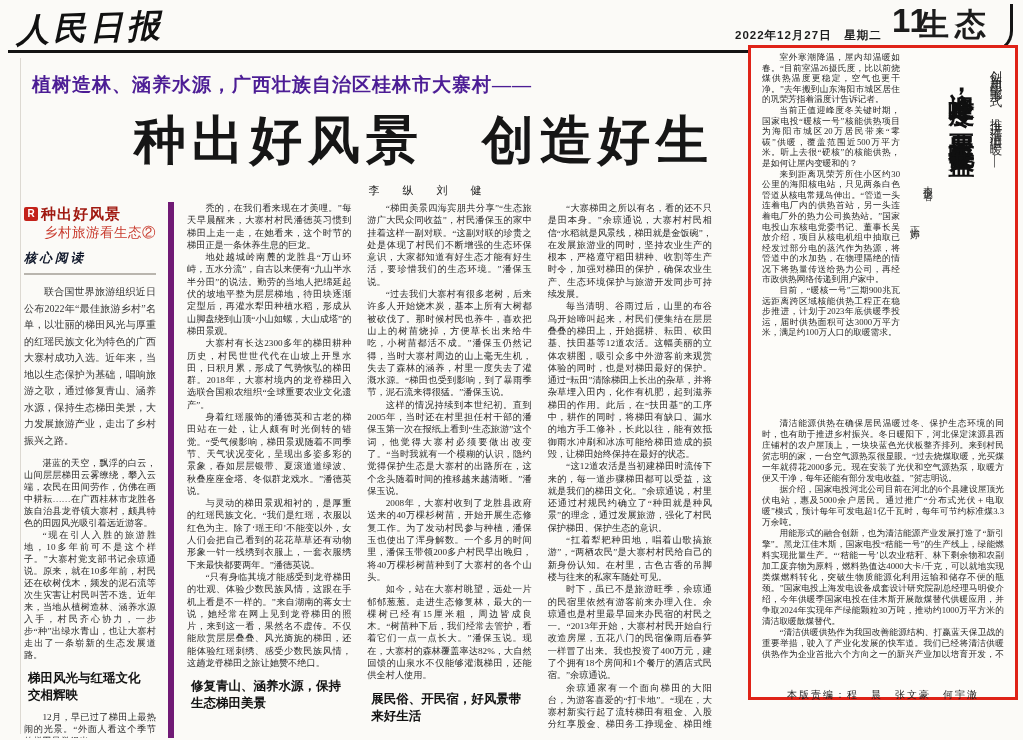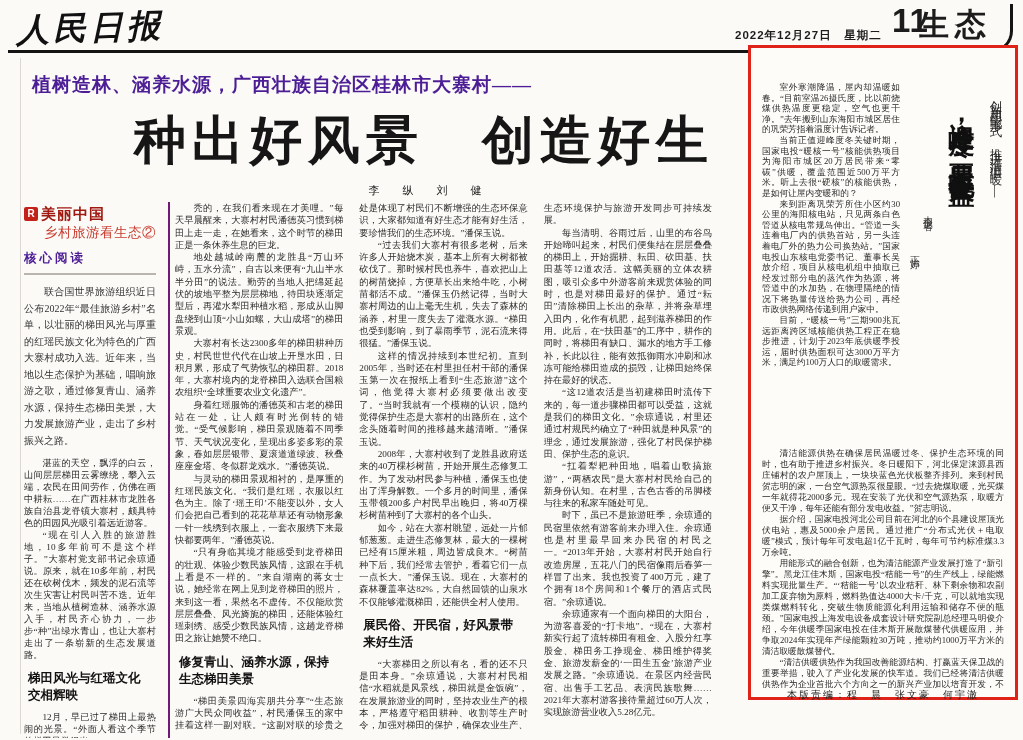--- a/index.html
+++ b/index.html
@@ -36,34 +36,34 @@
   .series{margin:2px 0 8px 0;line-height:1.35;}
   .series-top{display:flex;align-items:center;gap:3px;}
   .r-logo{display:inline-block;width:14px;height:14px;background:#c3221a;color:#fff;
     font-family:"Liberation Sans","DejaVu Sans",sans-serif;font-weight:bold;font-size:10px;
     text-align:center;line-height:14px;border-radius:2px;}
   .series-name{font-family:"Liberation Sans","DejaVu Sans",sans-serif;font-weight:900;
     font-size:15px;color:#a01910;letter-spacing:1px;}
   .series-sub{font-size:13.5px;color:#c8392c;margin-left:14px;letter-spacing:0.5px;text-align:right;}
   .core-box{margin:4px 0 8px 0;}
   .core-title{font-family:"Liberation Sans","DejaVu Sans",sans-serif;font-weight:bold;
-    font-size:12.5px;letter-spacing:3px;color:#4c1d95;margin:2px 0 6px 0;}
+    font-size:12.5px;letter-spacing:3px;color:#0f172a;margin:2px 0 6px 0;font-style:italic;}
   .core-rule{height:2px;background:#b9b5ae;margin:0 0 9px 0;}
   .core-text{font-size:10px;line-height:16.5px;text-align:justify;color:#333;text-indent:2em;}
   .para{font-size:9.2px;line-height:12.3px;text-align:justify;text-indent:2em;margin:0;color:#2a2a2a;}
   .col1 .para{font-size:9.2px;line-height:12px;}
   .subhead{font-family:"Liberation Sans","DejaVu Sans",sans-serif;font-weight:bold;
     font-size:12.5px;line-height:17px;margin:9px 4px 7px 4px;color:#111;}
-  .flow{flex:1;border-left:2px solid #701a75;padding-left:5px;
+  .flow{flex:1;border-left:6px solid #701a75;padding-left:13px;
     column-count:3;column-gap:16px;height:538px;overflow:hidden;column-fill:auto;}
 
   
   .right-article{position:absolute;left:748px;top:45px;width:270px;height:655px;
     border:3px solid #df2318;background:#fdfcf9;box-sizing:border-box;
-    padding:34px 11px 8px 11px;overflow:hidden;}
+    padding:4px 11px 8px 11px;overflow:hidden;}
   .rb-toprow{display:flex;gap:4px;height:366px;overflow:hidden;}
   .rb-coltext{flex:0 0 138px;width:138px;overflow:hidden;}
   .rb-coltext .para{font-size:8.7px;line-height:10.6px;}
   .rb-headblock{flex:1;writing-mode:vertical-rl;overflow:hidden;padding-top:8px;}
   .rb-kicker{font-size:12.5px;letter-spacing:5px;color:#222;margin-left:8px;height:340px;}
   .rb-title{font-size:26px;font-weight:900;letter-spacing:3px;color:#101010;
     padding-top:12px;margin-left:10px;}
   .rb-byline{font-size:9.5px;color:#333;padding-top:118px;letter-spacing:2px;}
   .rb-byline .rb-name{display:block;padding-top:40px;}
   .rb-full{overflow:hidden;height:240px;}
@@ -87,21 +87,21 @@
 
 <div class="left-article">
   <div class="la-kicker">植树造林、涵养水源，广西壮族自治区桂林市大寨村——</div>
   <div class="la-headline">种出好风景　创造好生活</div>
   <div class="la-byline">李　纵　刘　健</div>
   <div class="la-body">
     <div class="col1">
       <div class="series">
         <div class="series-top">
           <span class="r-logo">R</span>
-          <span class="series-name">美丽中国</span>
+          <span class="series-name">种出好风景</span>
         </div>
         <div class="series-sub">乡村旅游看生态②</div>
       </div>
       <div class="core-box">
         <div class="core-title">核心阅读</div>
         <div class="core-rule"></div>
         <div class="core-text">联合国世界旅游组织近日公布2022年“最佳旅游乡村”名单，以壮丽的梯田风光与厚重的红瑶民族文化为特色的广西大寨村成功入选。近年来，当地以生态保护为基础，唱响旅游之歌，通过修复青山、涵养水源，保持生态梯田美景，大力发展旅游产业，走出了乡村振兴之路。</div>
       </div>
       <div>
           <p class="para">湛蓝的天空，飘浮的白云，山间层层梯田云雾缭绕，攀入云端，农民在田间劳作，仿佛在画中耕耘……在广西桂林市龙胜各族自治县龙脊镇大寨村，颇具特色的田园风光吸引着远近游客。</p>

